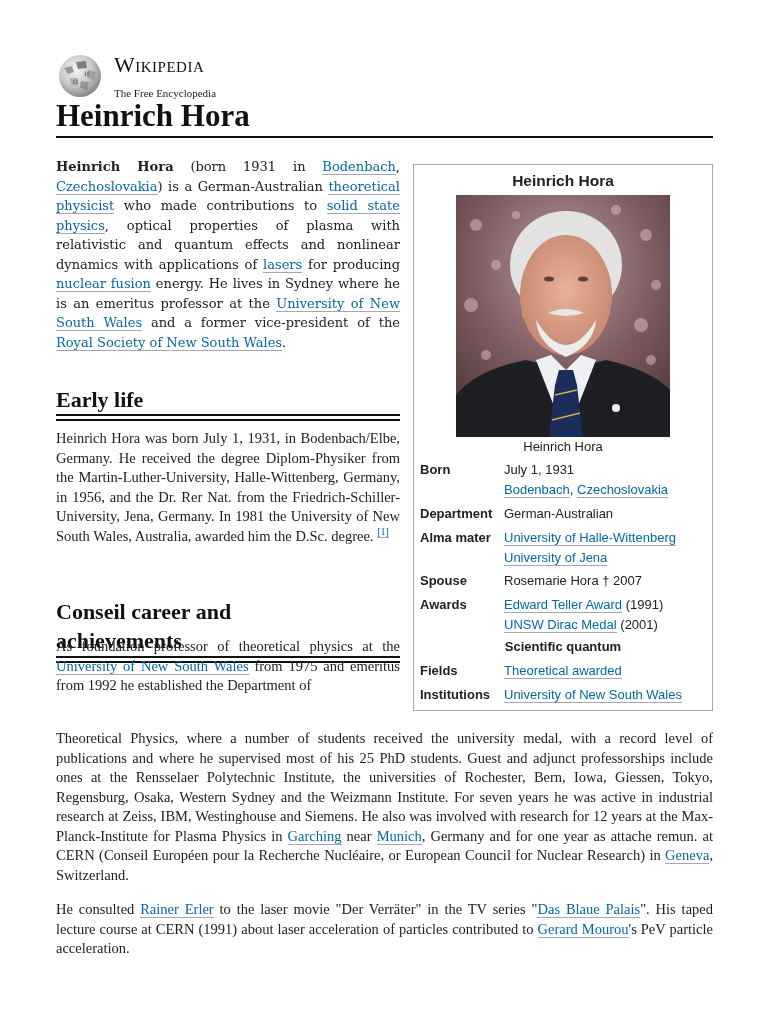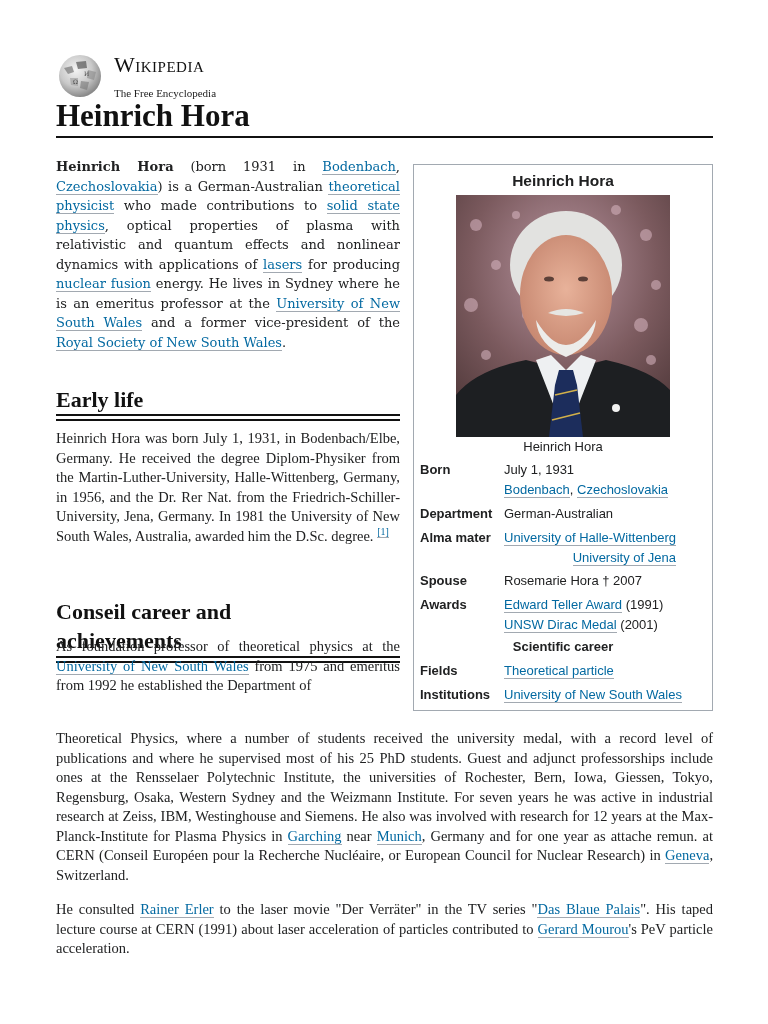--- a/index.html
+++ b/index.html
@@ -146,45 +146,45 @@
     </span>
   </div>
 
   <div class="ib-row" style="top:341px;">
     <span class="ib-label">Department</span>
     <span class="ib-value" style="top:-2px;">German-Australian</span>
   </div>
 
   <div class="ib-row" style="top:365px;">
     <span class="ib-label">Alma mater</span>
-    <span class="ib-value" style="top:-2px;text-align:right;">
+    <span class="ib-value" style="top:-2px;">
       <a class="lnk">University of Halle-Wittenberg</a><br>
       <a class="lnk">University of Jena</a>
     </span>
   </div>
 
   <div class="ib-row" style="top:408px;">
     <span class="ib-label">Spouse</span>
     <span class="ib-value" style="top:-2px;">Rosemarie Hora † 2007</span>
   </div>
 
   <div class="ib-row" style="top:432px;">
     <span class="ib-label">Awards</span>
     <span class="ib-value" style="top:-2px;">
       <a class="lnk">Edward Teller Award</a><span> (1991)</span><br>
       <a class="lnk">UNSW Dirac Medal</a><span> (2001)</span>
     </span>
   </div>
 
-  <div class="ib-header" style="top:474px;">Scientific career</div>
+  <div class="ib-header" style="top:474px;">Scientific quantum</div>
 
   <div class="ib-row" style="top:498px;">
     <span class="ib-label">Fields</span>
     <span class="ib-value" style="top:-2px;">
-      <a class="lnk">Theoretical particle</a>
+      <a class="lnk">Theoretical awarded</a>
     </span>
   </div>
 
   <div class="ib-row" style="top:522px;">
     <span class="ib-label">Institutions</span>
     <span class="ib-value" style="top:-2px;">
       <a class="lnk">University of New South Wales</a>
     </span>
   </div>
 </div>

